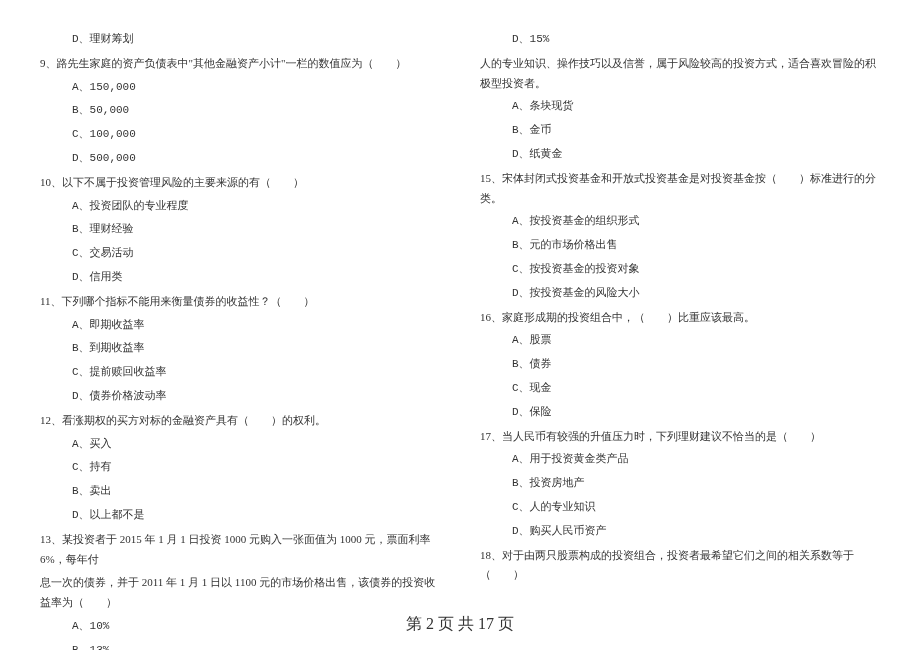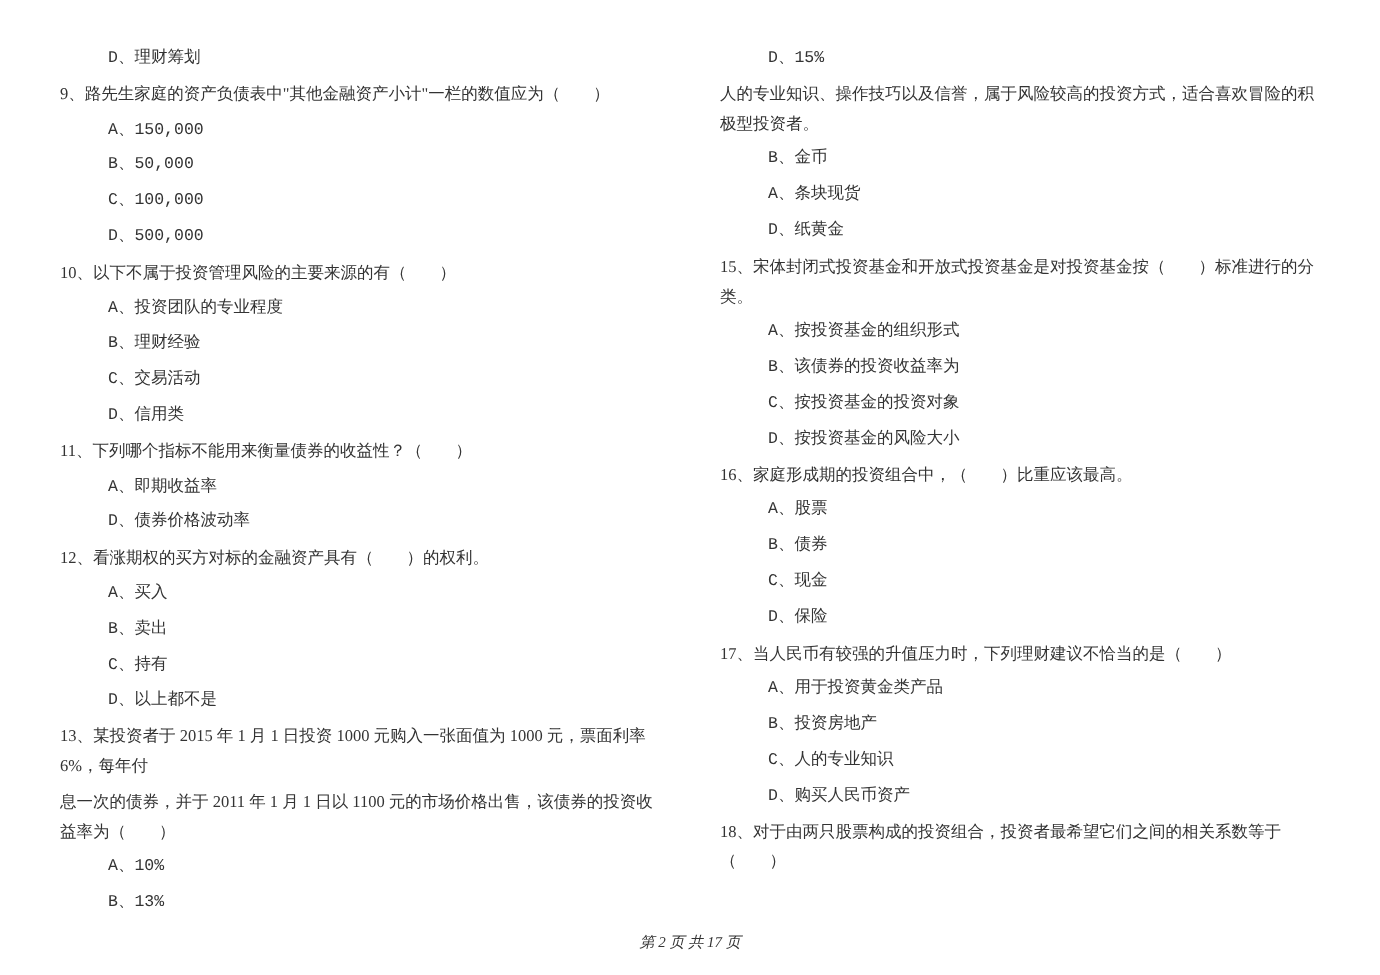--- a/index.html
+++ b/index.html
@@ -34,23 +34,22 @@
     .question-cont {
       padding-left: 0;
       margin-bottom: 4px;
     }
     .footer {
       position: absolute;
       bottom: 15px;
       left: 0;
       right: 0;
       text-align: center;
-      font-size: 10px;
+      font-size: 16px;
       color: #333;
-      font-style: italic;
     }
   </style>
 </head>
 <body>
 
 <div class="page">
   <div class="column">
     <div class="option-line">D、理财筹划</div>
 
     <div class="question-line">9、路先生家庭的资产负债表中"其他金融资产小计"一栏的数值应为（　　）</div>
@@ -60,46 +59,48 @@
     <div class="option-line">D、500,000</div>
 
     <div class="question-line">10、以下不属于投资管理风险的主要来源的有（　　）</div>
     <div class="option-line">A、投资团队的专业程度</div>
     <div class="option-line">B、理财经验</div>
     <div class="option-line">C、交易活动</div>
     <div class="option-line">D、信用类</div>
 
     <div class="question-line">11、下列哪个指标不能用来衡量债券的收益性？（　　）</div>
     <div class="option-line">A、即期收益率</div>
+    <div class="option-line">B、到期收益率</div>
+    <div class="option-line">C、提前赎回收益率</div>
     <div class="option-line">D、债券价格波动率</div>
 
     <div class="question-line">12、看涨期权的买方对标的金融资产具有（　　）的权利。</div>
     <div class="option-line">A、买入</div>
+    <div class="option-line">C、持有</div>
     <div class="option-line">B、卖出</div>
-    <div class="option-line">C、持有</div>
     <div class="option-line">D、以上都不是</div>
 
     <div class="question-line">13、某投资者于 2015 年 1 月 1 日投资 1000 元购入一张面值为 1000 元，票面利率 6%，每年付</div>
     <div class="question-cont">息一次的债券，并于 2011 年 1 月 1 日以 1100 元的市场价格出售，该债券的投资收益率为（　　）</div>
     <div class="option-line">A、10%</div>
     <div class="option-line">B、13%</div>
 
   </div>
 
   <div class="column">
     <div class="option-line">D、15%</div>
 
     <div class="question-cont">人的专业知识、操作技巧以及信誉，属于风险较高的投资方式，适合喜欢冒险的积极型投资者。</div>
+    <div class="option-line">A、条块现货</div>
     <div class="option-line">B、金币</div>
-    <div class="option-line">A、条块现货</div>
     <div class="option-line">D、纸黄金</div>
 
     <div class="question-line">15、宋体封闭式投资基金和开放式投资基金是对投资基金按（　　）标准进行的分类。</div>
     <div class="option-line">A、按投资基金的组织形式</div>
-    <div class="option-line">B、该债券的投资收益率为</div>
+    <div class="option-line">B、元的市场价格出售</div>
     <div class="option-line">C、按投资基金的投资对象</div>
     <div class="option-line">D、按投资基金的风险大小</div>
 
     <div class="question-line">16、家庭形成期的投资组合中，（　　）比重应该最高。</div>
     <div class="option-line">A、股票</div>
     <div class="option-line">B、债券</div>
     <div class="option-line">C、现金</div>
     <div class="option-line">D、保险</div>
 
     <div class="question-line">17、当人民币有较强的升值压力时，下列理财建议不恰当的是（　　）</div>

